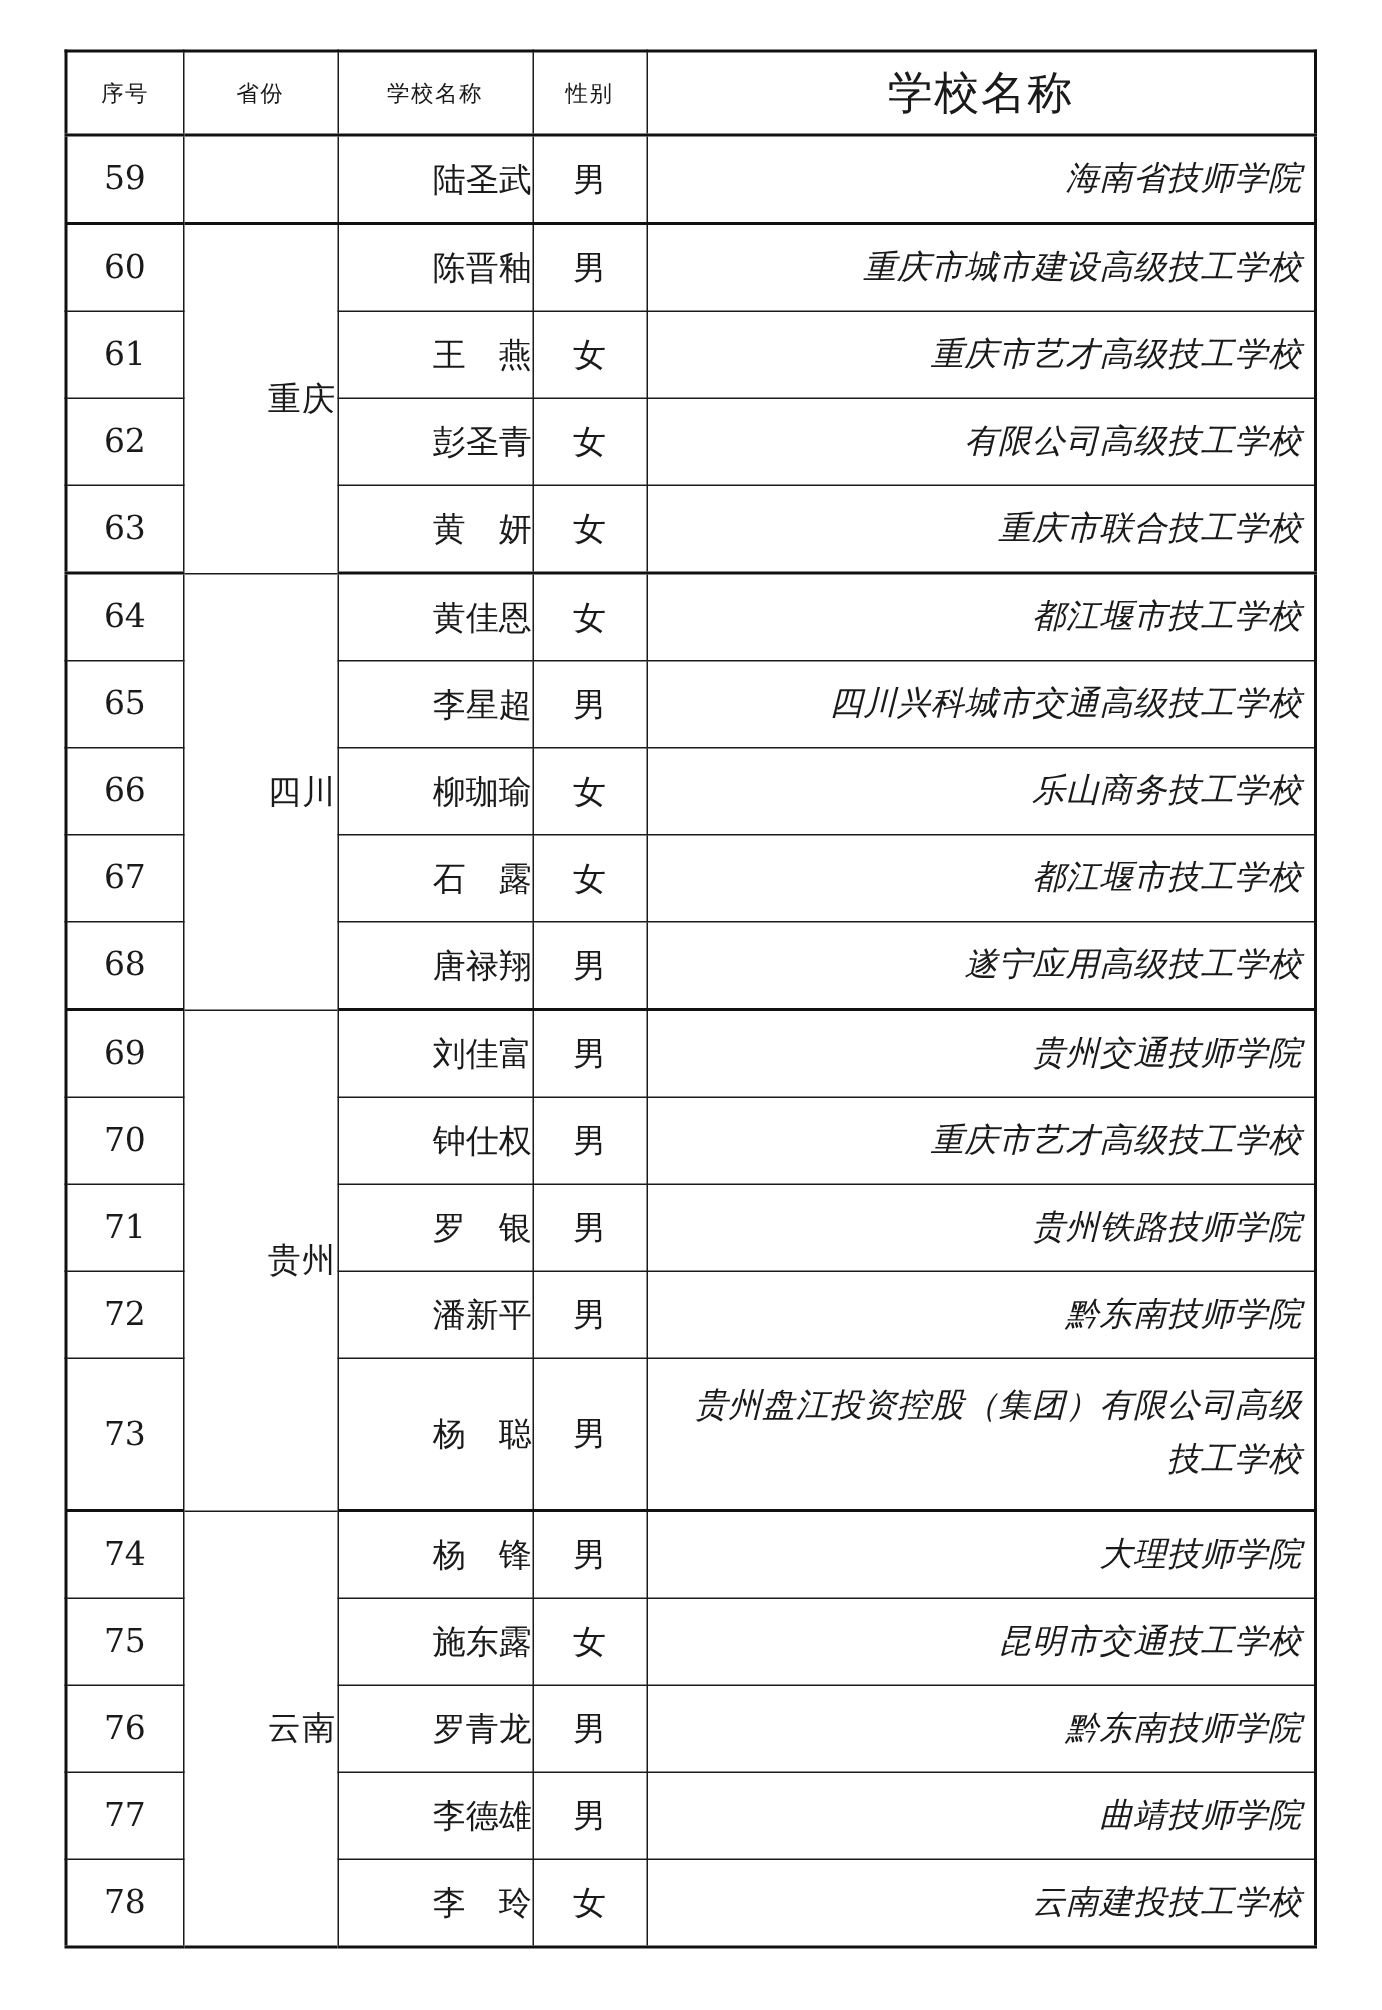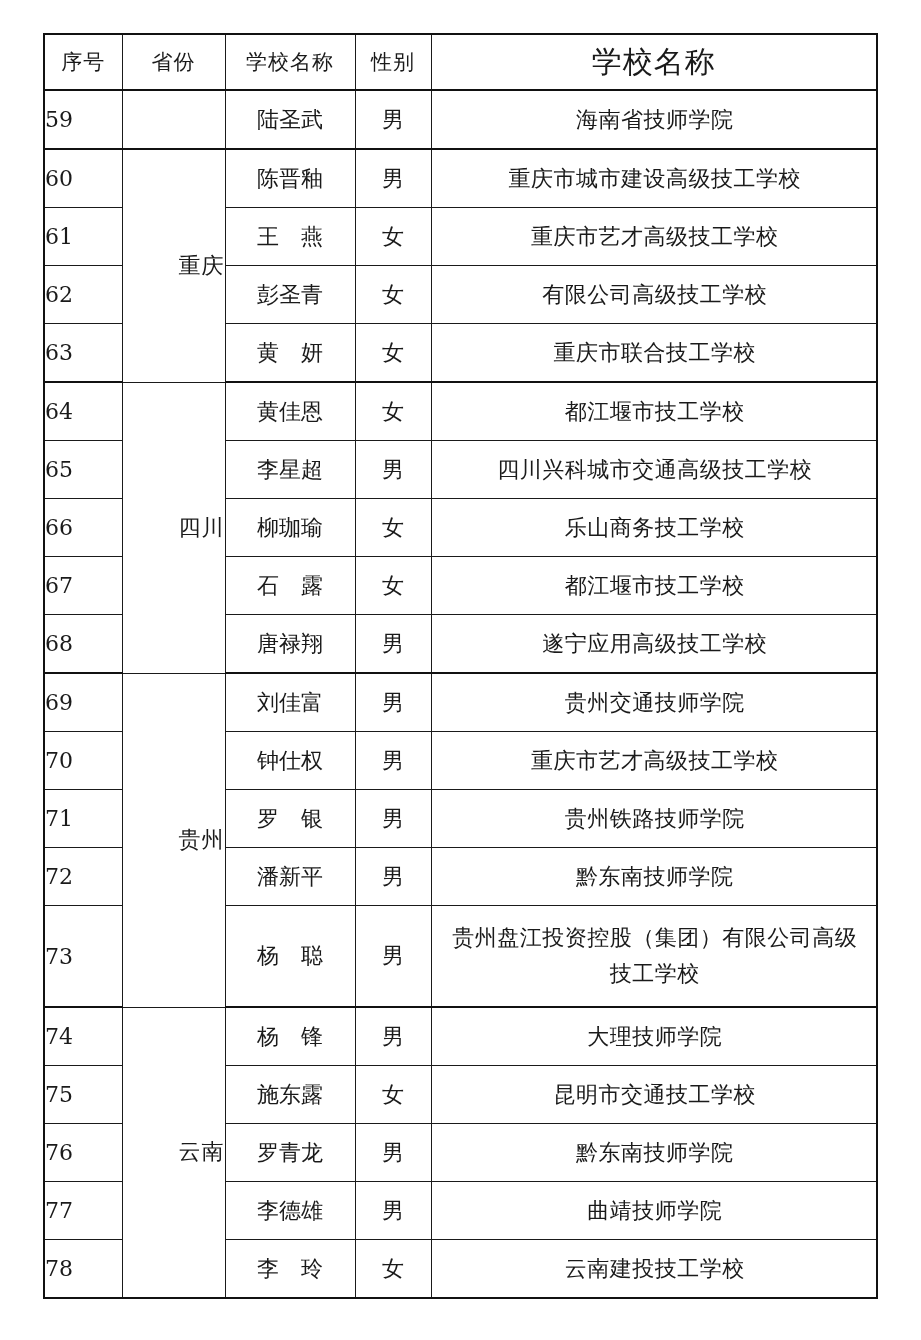--- a/index.html
+++ b/index.html
@@ -44,57 +44,59 @@
     border: 1px solid #1a1a1a;
     padding: 0;
     vertical-align: middle;
     background: #ffffff;
   }
   
   tr.head-row th {
     height: 54px;
     text-align: center;
     font-weight: normal;
-    font-size: 21px;
+    font-size: 15px;
     letter-spacing: 1px;
     border-bottom: 2px solid #111111;
   }
   tr.head-row th.th-school {
     font-size: 30px;
   }
   
   tr.data-row td {
     height: 57px;
     font-size: 22px;
   }
   tr.data-row td.cell-index {
+    text-align: center;
     font-family: "DejaVu Serif", "Liberation Serif", serif;
     font-size: 22px;
   }
   tr.data-row td.cell-prov {
     text-align: right;
     font-size: 22px;
     letter-spacing: 1px;
   }
   tr.data-row td.cell-name {
-    text-align: center;
+    text-align: right;
     font-size: 22px;
     white-space: pre;
   }
   tr.data-row td.cell-gender {
     text-align: center;
     font-size: 22px;
   }
   tr.data-row td.cell-school {
-    text-align: center;
+    text-align: right;
     font-size: 22px;
     padding-left: 10px;
     padding-right: 8px;
     line-height: 1.62;
     letter-spacing: 0.5px;
+    font-style: italic;
   }
   
   tr.group-end > td {
     border-bottom: 2px solid #111111;
   }
   
   tr.tall-row td {
     height: 100px;
   }
   

